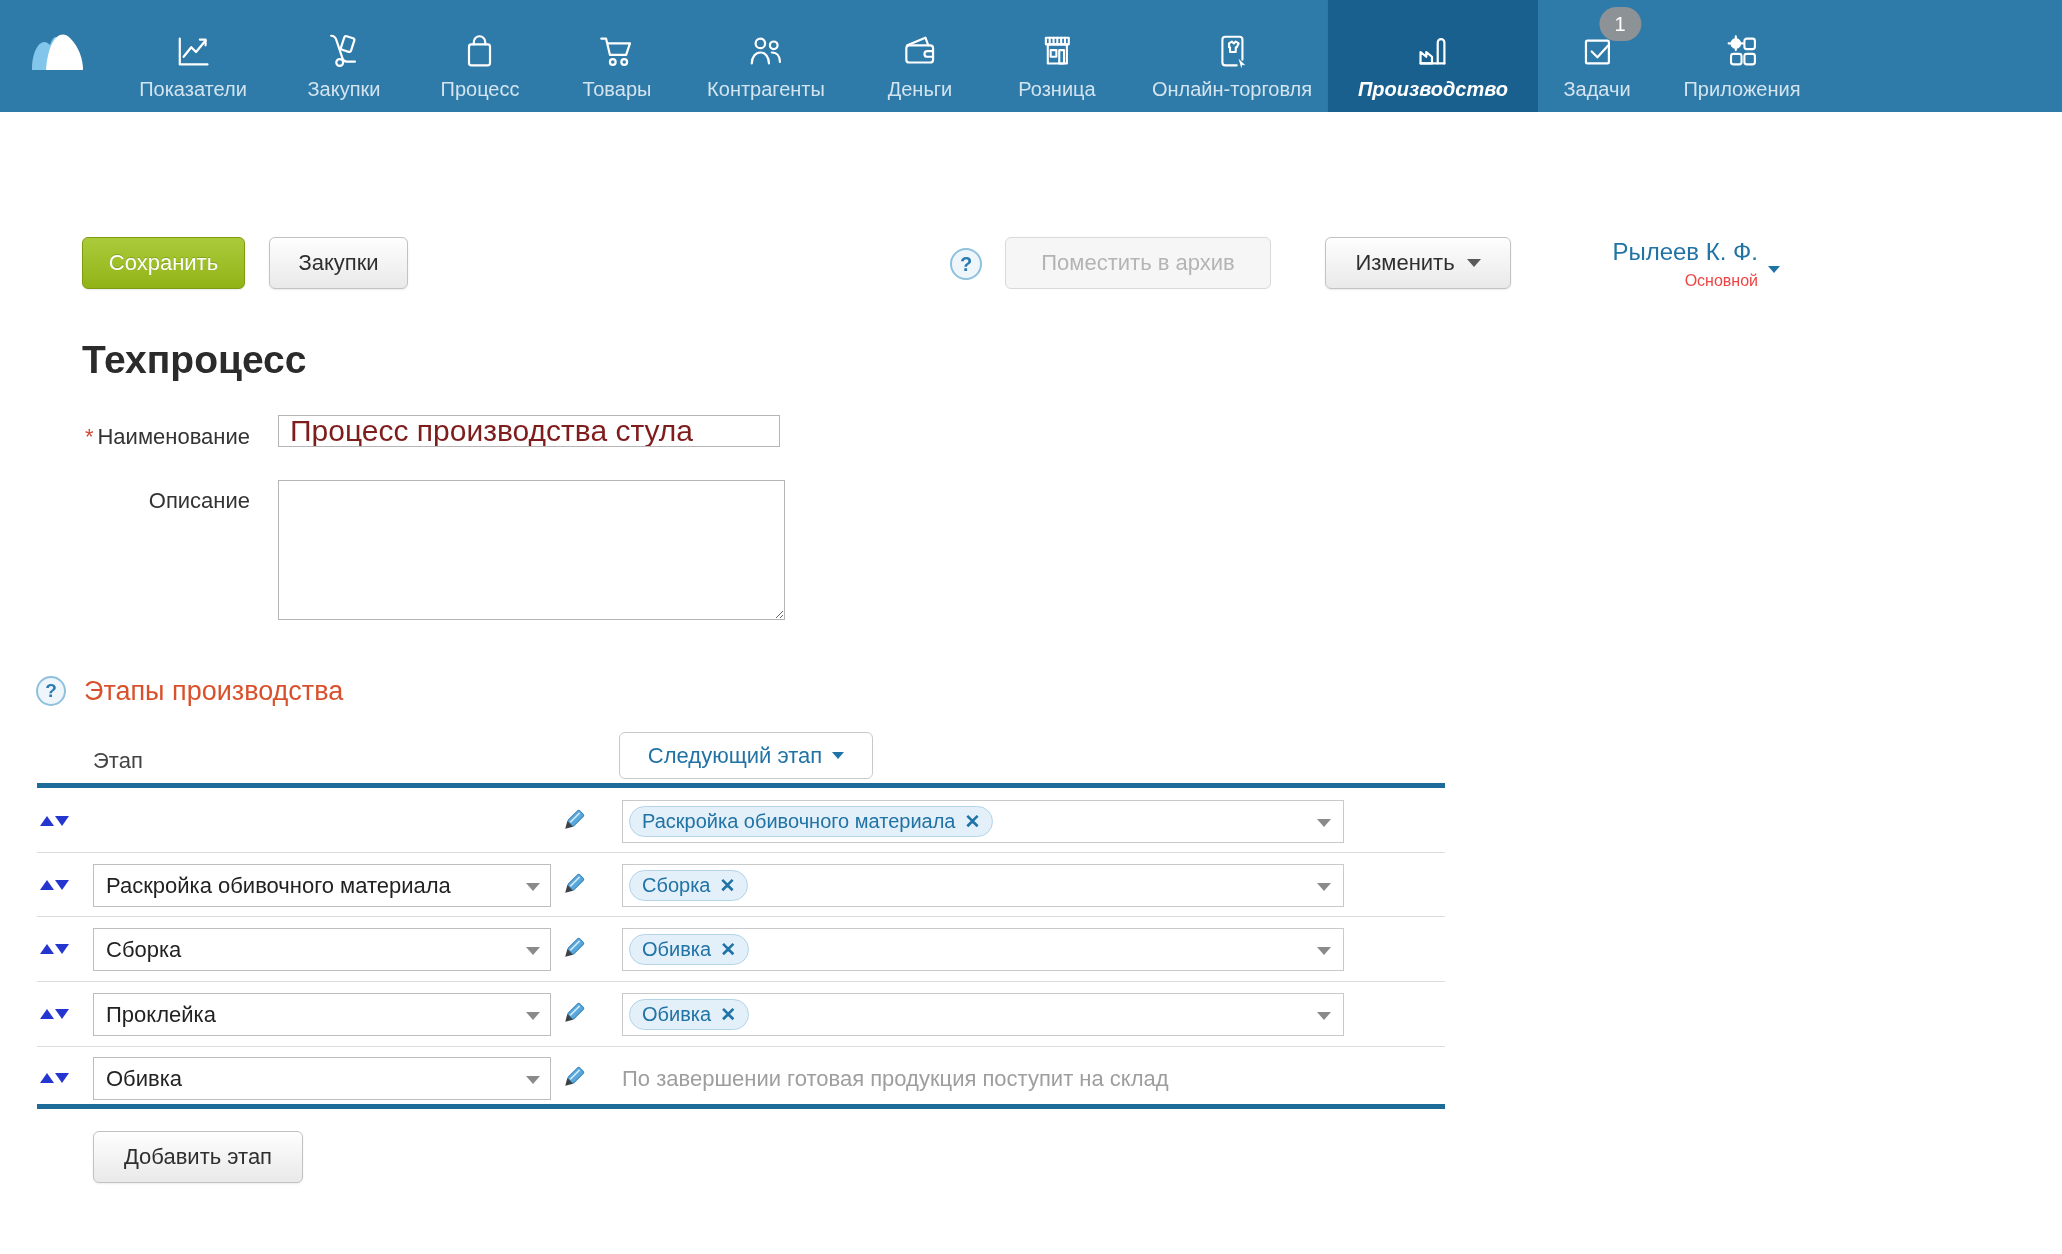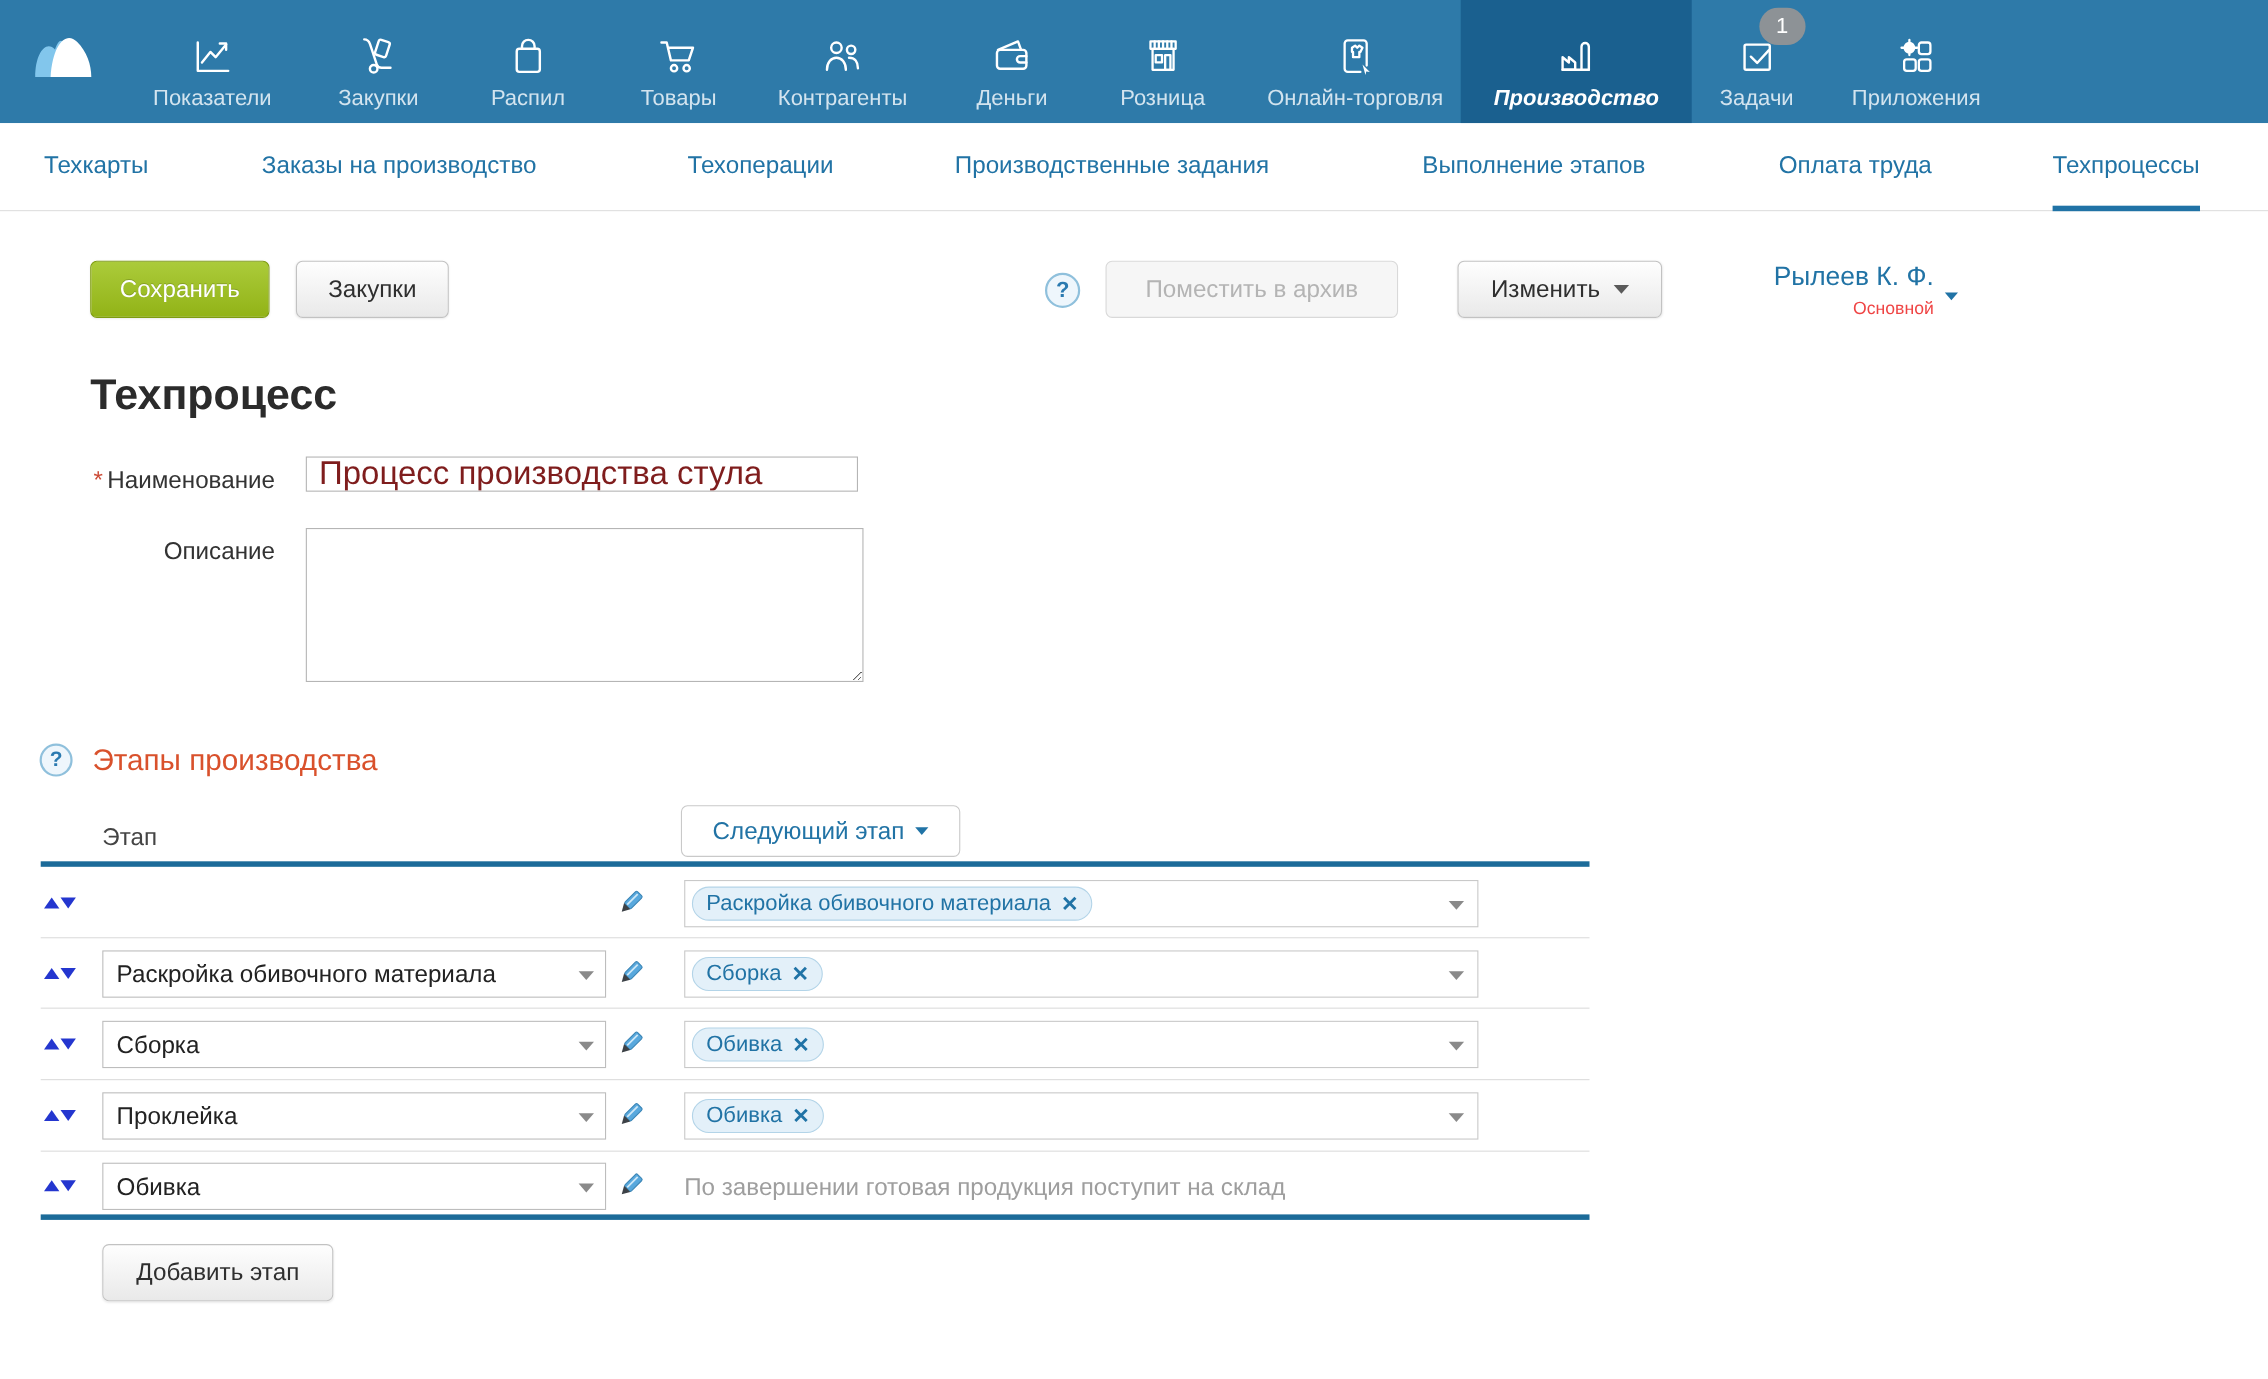--- a/index.html
+++ b/index.html
@@ -154,21 +154,21 @@
           <rect x="21" y="6" width="11" height="15" rx="2" transform="rotate(18 26 13)"></rect>
         </svg>
       <div class="tn-label">Закупки</div>
     </div>
 
     <div class="tn-item" style="left:480px">
       <svg class="tn-ico" width="44" height="42" viewBox="0 0 44 44" fill="none" stroke="#fff" stroke-width="2.3" stroke-linecap="round" stroke-linejoin="round">
           <rect x="11" y="14" width="22" height="22" rx="2.5"></rect>
           <path d="M16 14v-2.5a6 6 0 0 1 12 0V14"></path>
         </svg>
-      <div class="tn-label">Распил</div>
+      <div class="tn-label">Процесс</div>
     </div>
 
     <div class="tn-item" style="left:617px">
       <svg class="tn-ico" width="44" height="42" viewBox="0 0 44 44" fill="none" stroke="#fff" stroke-width="2.3" stroke-linecap="round" stroke-linejoin="round">
           <path d="M6 8h5l4 17h17l4-12H13"></path>
           <circle cx="18" cy="32.5" r="3"></circle>
           <circle cx="30" cy="32.5" r="3"></circle>
         </svg>
       <div class="tn-label">Товары</div>
     </div>
@@ -235,29 +235,20 @@
           <circle cx="15" cy="13" r="4.5" fill="#fff"></circle>
           <path d="M15 5.5v3M15 17v3M7.5 13h3M19.5 13h3"></path>
           <rect x="24" y="8" width="11" height="11" rx="2.5"></rect>
           <rect x="10" y="24" width="11" height="11" rx="2.5"></rect>
           <rect x="24" y="24" width="11" height="11" rx="2.5"></rect>
         </svg>
       <div class="tn-label">Приложения</div>
     </div>
   </div>
 
-  <div id="subnav">
-    <div class="sn-item" style="left:40px">Техкарты</div>
-    <div class="sn-item" style="left:238px">Заказы на производство</div>
-    <div class="sn-item" style="left:625px">Техоперации</div>
-    <div class="sn-item" style="left:868px">Производственные задания</div>
-    <div class="sn-item" style="left:1293px">Выполнение этапов</div>
-    <div class="sn-item" style="left:1617px">Оплата труда</div>
-    <div class="sn-item selected" style="left:1866px">Техпроцессы</div>
-  </div>
 
   <div class="btn" id="btn-save">Сохранить</div>
   <div class="btn" id="btn-close">Закупки</div>
   <div class="help-circle" id="help-top">?</div>
   <div class="btn" id="btn-archive">Поместить в архив</div>
   <div class="btn" id="btn-edit">
     <span>Изменить</span>
     <span class="caret" style="margin-left:12px"></span>
   </div>
   <div id="user-box">

